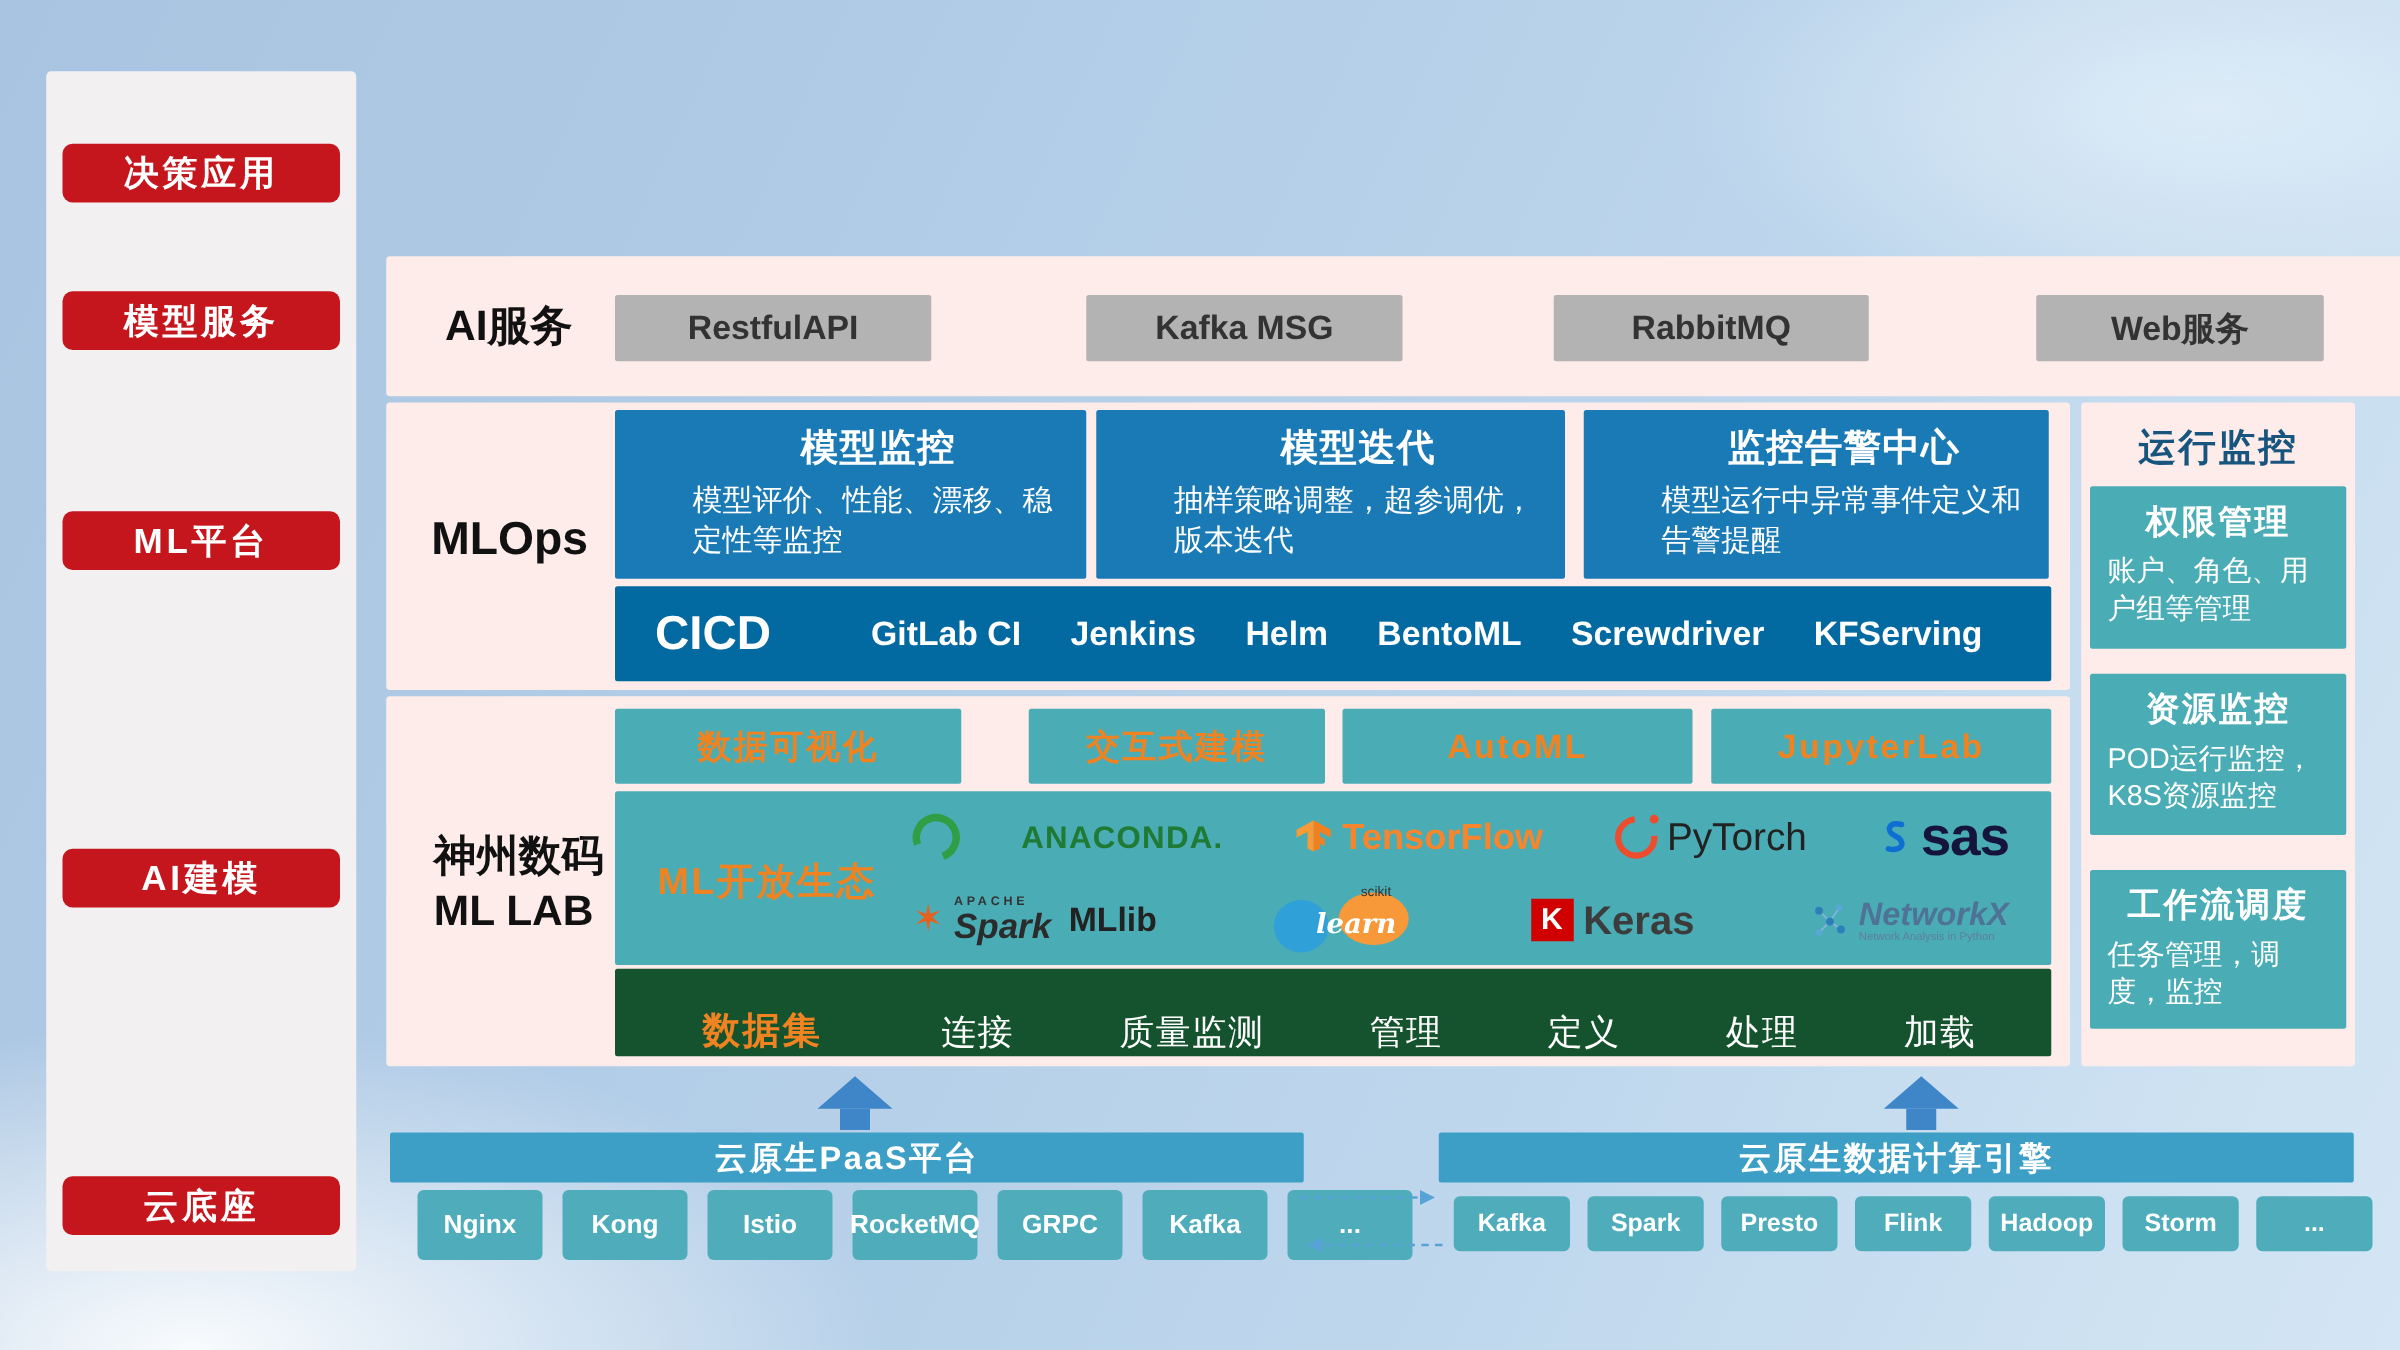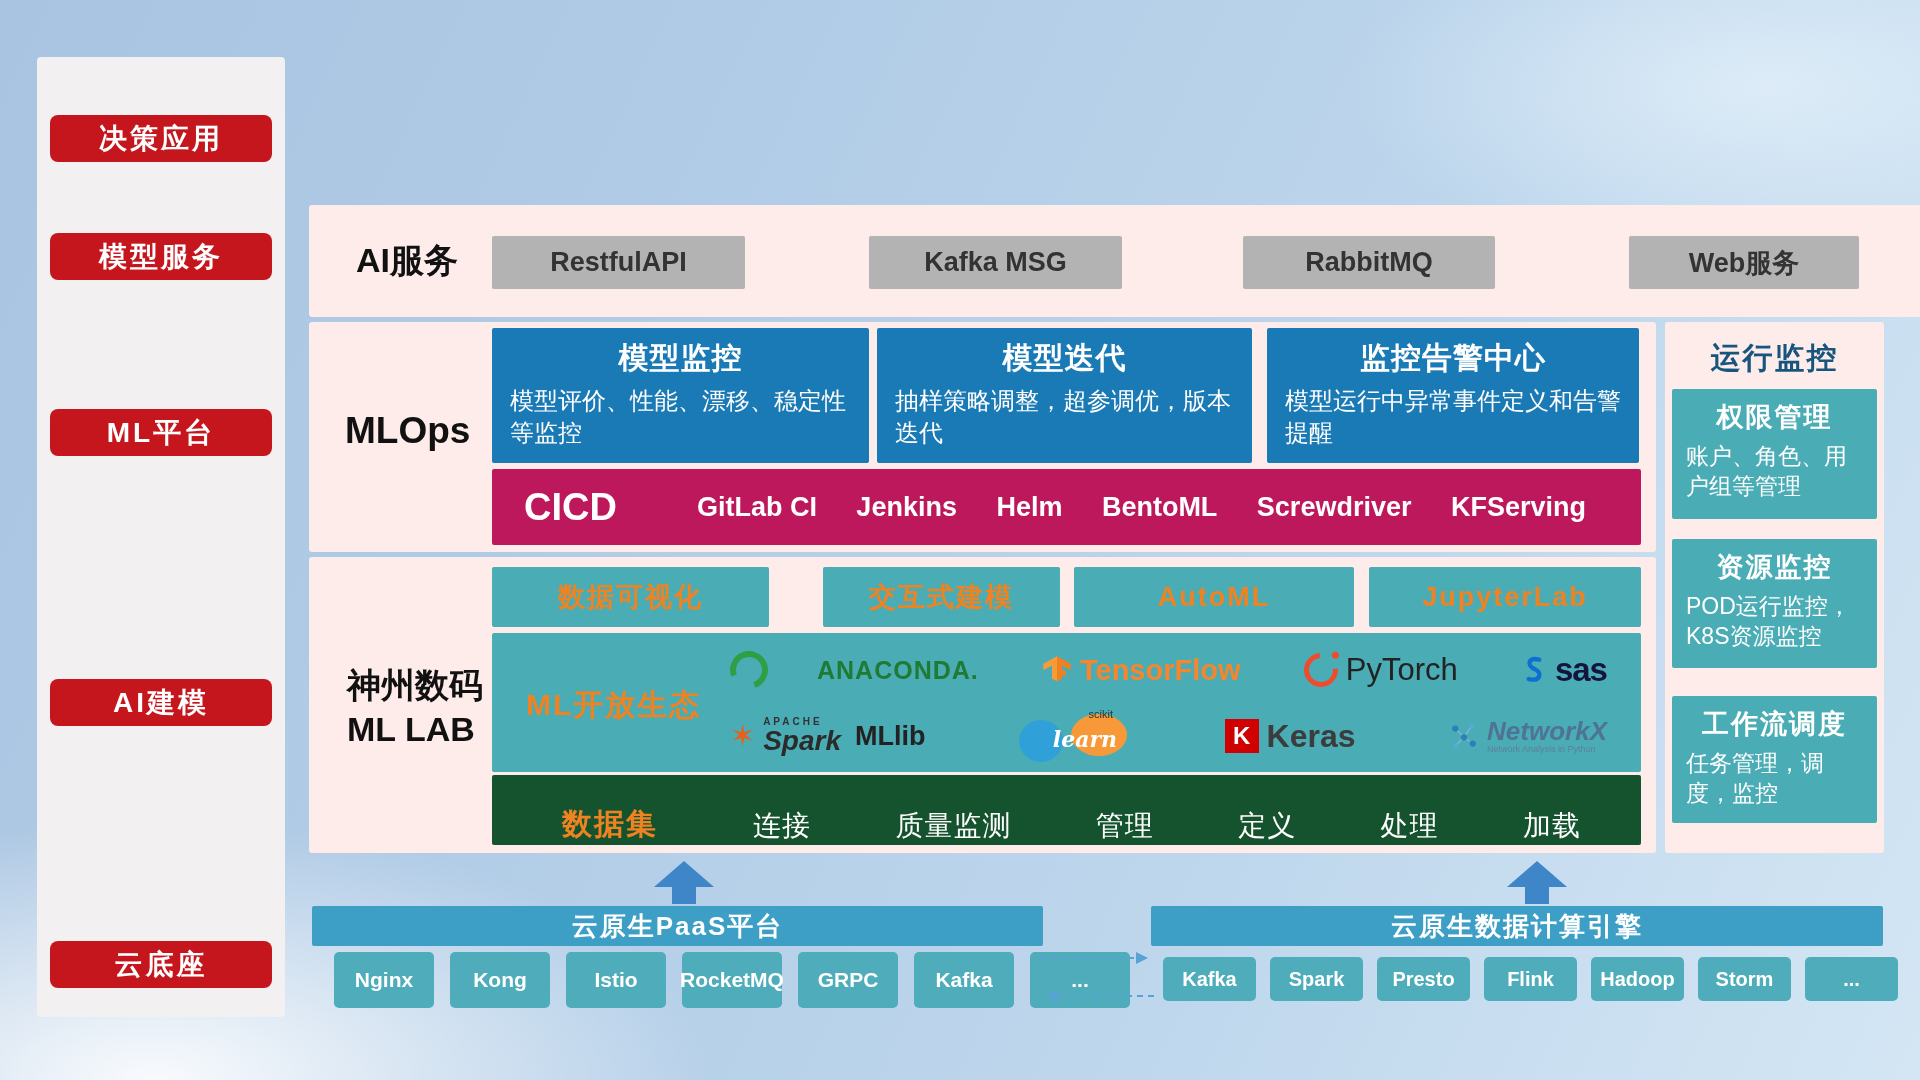--- a/index.html
+++ b/index.html
@@ -24,45 +24,45 @@
   .ind-row{display:flex;align-items:center;height:62px;margin-top:6px;}
   .ind-label{margin-left:52px;width:148px;font-size:31px;font-weight:800;color:#141414;letter-spacing:4px;}
   .ind-text{font-size:29px;color:#4c4c4c;letter-spacing:1px;}
   #ai-service{left:309px;top:205px;width:1786px;height:112px;}
   .svc-label{position:absolute;left:47px;top:33px;font-size:34px;font-weight:800;color:#111;}
   .gray-btn{position:absolute;top:31px;height:53px;background:#b3b3b3;color:#333;font-weight:700;font-size:27px;
     display:flex;align-items:center;justify-content:center;border-radius:2px;cursor:pointer;}
   
   #mlops{left:309px;top:322px;width:1347px;height:230px;}
   .mlops-label{position:absolute;left:36px;top:88px;font-size:37px;font-weight:800;color:#111;}
-  .blue-card{position:absolute;top:6px;height:135px;background:#1a7ab5;color:#fff;border-radius:2px;box-sizing:border-box;}
+  .blue-card{position:absolute;top:6px;height:135px;background:#1a7ab5;color:#fff;border-radius:2px;box-sizing:border-box;padding-left:44px;}
   .blue-card .bc-title{text-align:center;font-size:30px;font-weight:800;margin-top:10px;letter-spacing:1px;}
   .blue-card .bc-desc{font-size:24px;padding:6px 18px 0 18px;line-height:1.35;}
-  .cicd-bar{position:absolute;left:183px;top:147px;width:1149px;height:76px;background:#be185d;border-radius:2px;
+  .cicd-bar{position:absolute;left:183px;top:147px;width:1149px;height:76px;background:#0369a1;border-radius:2px;
     display:flex;align-items:center;color:#fff;}
   .cicd-title{font-size:38px;font-weight:800;margin-left:32px;}
   .cicd-items{flex:1;display:flex;justify-content:space-between;margin-left:80px;margin-right:55px;}
   .cicd-item{font-size:27px;font-weight:600;white-space:nowrap;}
   
   #mllab{left:309px;top:557px;width:1347px;height:296px;}
   .lab-label{position:absolute;left:38px;top:106px;font-size:34px;font-weight:800;color:#111;line-height:1.3;}
   .tool-btn{position:absolute;top:10px;height:60px;background:#4aacb5;color:#f08321;font-weight:800;font-size:27px;
     display:flex;align-items:center;justify-content:center;border-radius:2px;letter-spacing:2px;cursor:pointer;}
   .eco{position:absolute;left:183px;top:76px;width:1149px;height:139px;background:#4aacb5;border-radius:2px;}
   .eco-label{position:absolute;left:34px;top:52px;font-size:30px;font-weight:800;color:#f08321;letter-spacing:2px;}
   .eco-row{position:absolute;left:238px;right:34px;height:62px;display:flex;justify-content:space-between;align-items:center;}
   .eco-row.r1{top:6px;} .eco-row.r2{top:72px;}
   .logo{display:flex;align-items:center;gap:8px;}
   .ana-icon{width:26px;height:26px;border-radius:50%;border:6px solid #2f9e44;border-bottom-color:transparent;transform:rotate(25deg);}
   .ana-text{color:#1f7a33;font-size:25px;font-weight:800;letter-spacing:1px;margin-left:41px;}
   .tf-text{color:#f6862d;font-size:29px;font-weight:700;}
   .pt-icon{position:relative;width:24px;height:24px;border:5px solid #ee4c2c;border-radius:50%;border-top-color:transparent;transform:rotate(40deg);}
   .pt-dot{position:absolute;width:7px;height:7px;background:#ee4c2c;border-radius:50%;top:-12px;left:10px;transform:rotate(-40deg);}
   .pt-text{color:#222;font-size:31px;font-weight:400;}
-  .sas-text{color:#14143c;font-size:33px;font-weight:800;letter-spacing:-1px;}
+  .sas-text{color:#14143c;font-size:44px;font-weight:800;letter-spacing:-1px;}
   .spark-star{color:#e8611c;font-size:30px;line-height:1;}
   .spark-stack{display:flex;flex-direction:column;line-height:1;}
   .spark-stack small{font-size:10px;color:#333;letter-spacing:3px;font-weight:700;}
   .spark-stack b{font-size:28px;color:#2b2b2b;font-style:italic;}
   .mllib-text{font-size:27px;font-weight:700;color:#222;margin-left:6px;}
   .skl{position:relative;width:112px;height:56px;}
   .skl-blue{position:absolute;left:0;bottom:2px;width:44px;height:42px;border-radius:50%;background:#30a1d8;}
   .skl-orange{position:absolute;right:4px;top:6px;width:56px;height:42px;border-radius:50%;background:#f89939;}
   .skl-top{position:absolute;right:18px;top:0;font-size:11px;color:#333;}
   .skl-text{position:absolute;right:14px;top:18px;font-size:22px;font-weight:700;font-style:italic;color:#fff;font-family:"DejaVu Serif",serif;}

